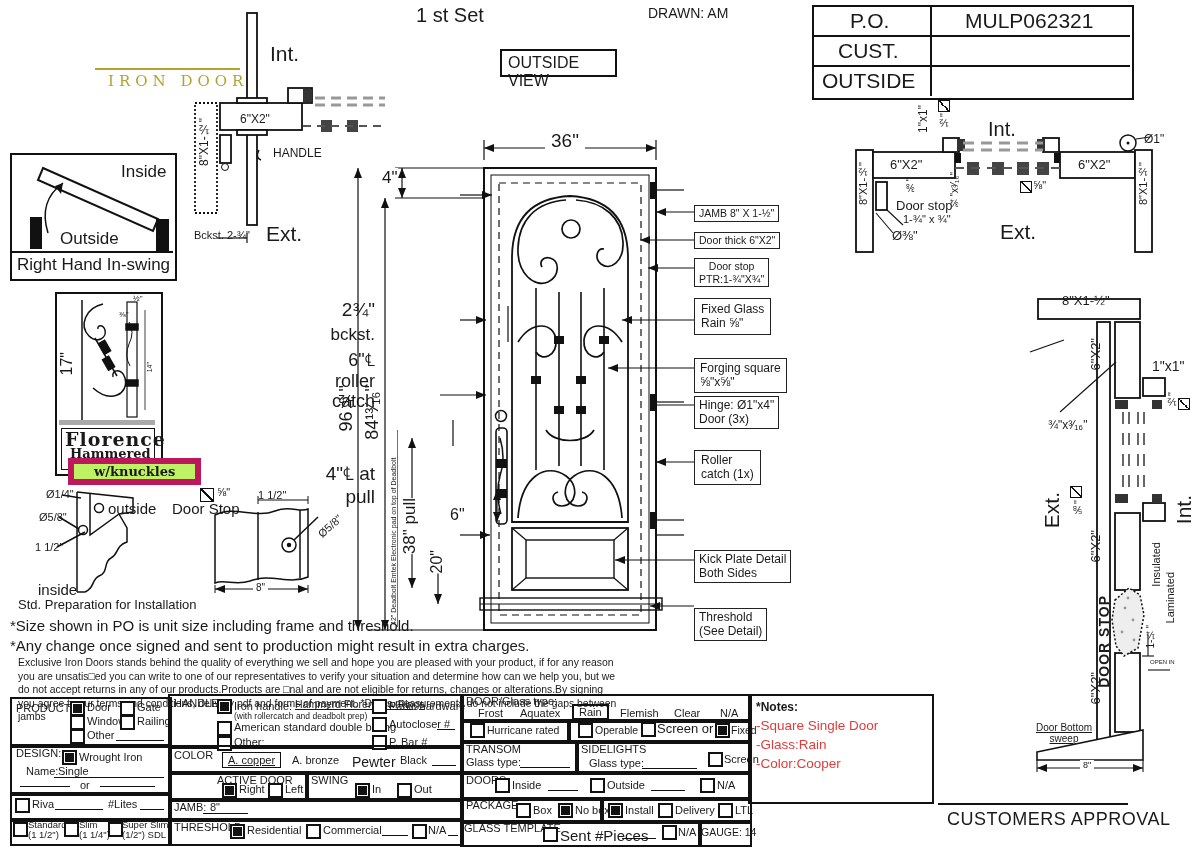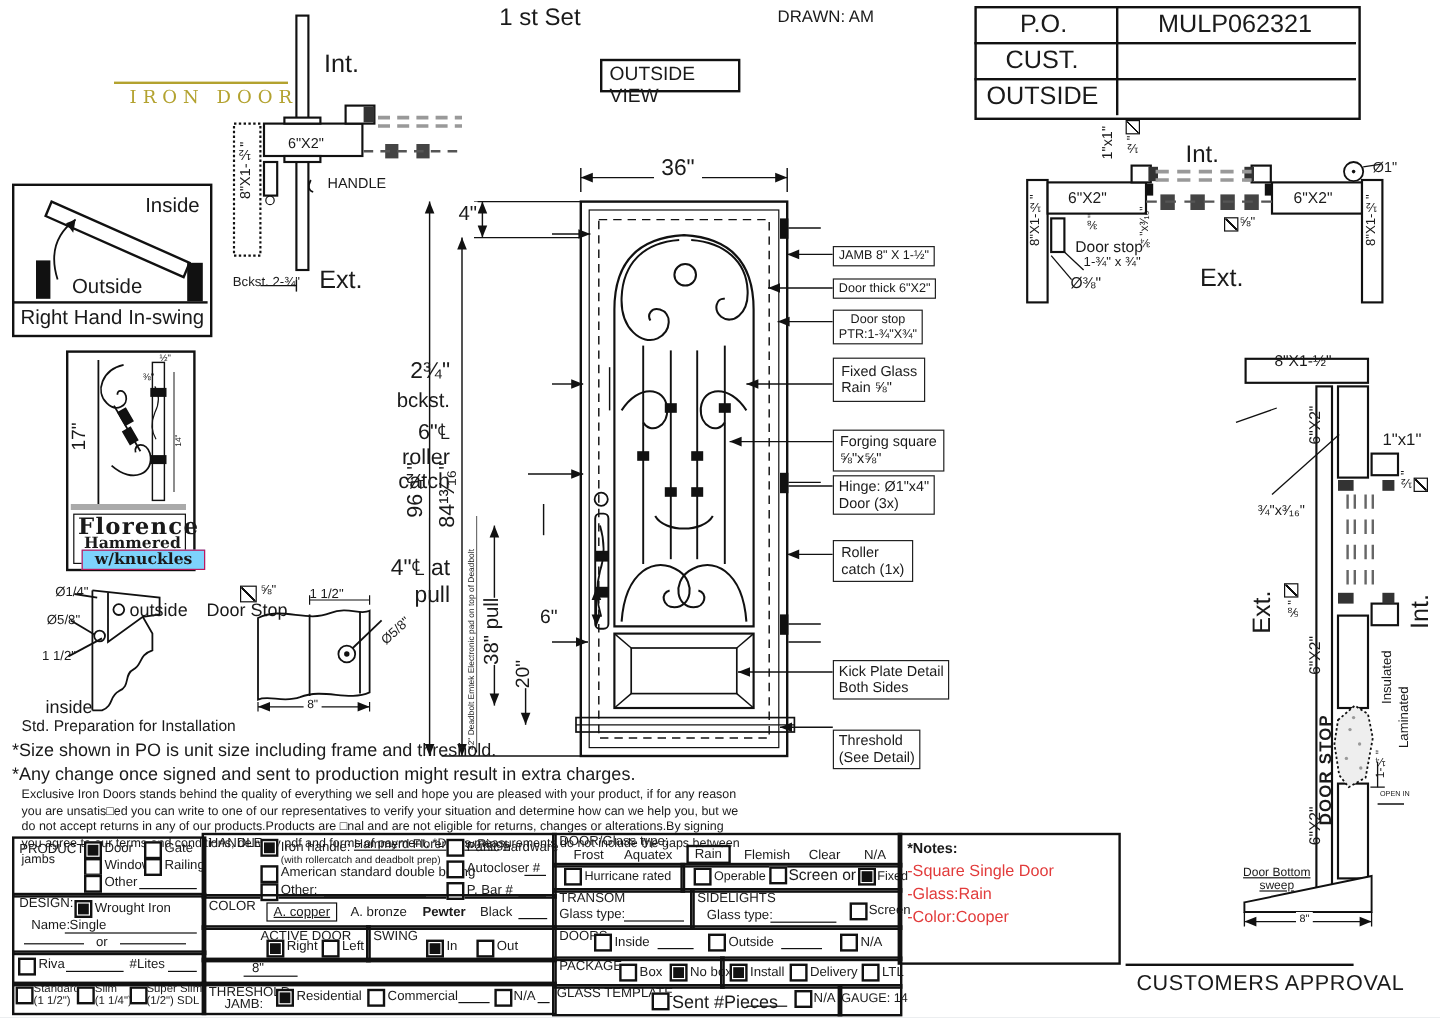--- a/index.html
+++ b/index.html
@@ -406,21 +406,21 @@
       </g>
       <rect x="4" y="128" width="96" height="5" fill="#aaa"></rect>
     </svg>
     <div class="lbl vt" style="left:58px;top:352px;font-size:16px;background:#fff;">17"</div>
     <div class="lbl" style="left:133px;top:294px;font-size:8px;">½"</div>
     <div class="lbl" style="left:119px;top:310px;font-size:8px;">⅜"</div>
     <div class="lbl vt" style="left:146px;top:362px;font-size:7px;">14"</div>
     <div class="bx1" style="left:61px;top:428px;width:92px;height:40px;"></div>
     <div class="lbl" style="left:65px;top:428px;font-family:'DejaVu Serif',serif;font-weight:bold;font-size:19px;letter-spacing:1px;">Florence</div>
     <div class="lbl" style="left:70px;top:446px;font-family:'DejaVu Serif',serif;font-weight:bold;font-size:13px;">Hammered</div>
-    <div class="lbl" style="left:68px;top:458px;font-family:'DejaVu Serif',serif;font-weight:bold;font-size:13px;border:1px solid #be185d;padding:0 10px;background:#7dd3fc;">w/knuckles</div>
+    <div class="lbl" style="left:68px;top:458px;font-family:'DejaVu Serif',serif;font-weight:bold;font-size:13px;border:6px solid #be185d;padding:0 20px;background:#bef264;">w/knuckles</div>
   </div>
 
   <div>
     <svg style="left:15px;top:480px;" width="180" height="125" viewBox="0 0 180 125">
       <g stroke="#111" fill="none" stroke-width="1.5">
         <path d="M62,12 L118,18 L118,32 L104,34"></path>
         <path d="M62,12 L62,112"></path>
         <path d="M75,14 L75,55 L104,34 L112,48 L112,62 C100,66 104,74 96,78 C88,82 94,92 84,96 C76,100 80,108 70,112 L62,112"></path>
         <circle cx="84" cy="28" r="4.5"></circle>
           <circle cx="68" cy="50" r="4.5"></circle>
@@ -538,39 +538,39 @@
     <div class="lbl" style="left:389px;top:718px;font-size:11px;">Autocloser #</div>
     <div class="ul" style="left:437px;top:718px;width:18px;height:11px;"></div>
     <span class="cb" style="left:372px;top:735px;"></span>
     <div class="lbl" style="left:389px;top:736px;font-size:11px;">P. Bar #</div>
     <div class="ul" style="left:432px;top:736px;width:23px;height:11px;"></div>
 
     <div class="bx" style="left:168px;top:745px;width:292px;height:26px;"></div>
     <div class="lbl" style="left:174px;top:749px;font-size:11px;">COLOR</div>
     <div class="lbl" style="left:222px;top:752px;font-size:11px;border:1.6px solid #111;padding:1px 5px;text-decoration:underline;">A. copper</div>
     <div class="lbl" style="left:292px;top:754px;font-size:11px;">A. bronze</div>
-    <div class="lbl" style="left:352px;top:754px;font-size:11px;font-weight:bold;">Pewter</div>
+    <div class="lbl" style="left:352px;top:754px;font-size:14px;">Pewter</div>
     <div class="lbl" style="left:400px;top:754px;font-size:11px;">Black</div>
     <div class="ul" style="left:432px;top:754px;width:24px;height:11px;"></div>
 
     <div class="bx" style="left:168px;top:771px;width:137px;height:27px;"></div>
     <div class="lbl" style="left:174px;top:774px;font-size:11px;margin-left:43px;">ACTIVE DOOR</div>
     <span class="cb filled" style="left:222px;top:783px;"></span>
     <div class="lbl" style="left:239px;top:783px;font-size:11px;">Right</div>
     <span class="cb" style="left:268px;top:783px;"></span>
     <div class="lbl" style="left:285px;top:783px;font-size:11px;">Left</div>
     <div class="bx" style="left:305px;top:771px;width:155px;height:27px;"></div>
     <div class="lbl" style="left:311px;top:774px;font-size:11px;">SWING</div>
     <span class="cb filled" style="left:355px;top:783px;"></span>
     <div class="lbl" style="left:372px;top:783px;font-size:11px;">In</div>
     <span class="cb" style="left:397px;top:783px;"></span>
     <div class="lbl" style="left:414px;top:783px;font-size:11px;">Out</div>
 
     <div class="bx" style="left:168px;top:798px;width:292px;height:20px;"></div>
-    <div class="lbl" style="left:174px;top:831px;font-size:11px;margin-left:13px;">JAMB:</div>
+    <div class="lbl" style="left:174px;top:801px;font-size:11px;">JAMB:</div>
     <div class="lbl" style="left:210px;top:801px;font-size:11px;">8"</div>
     <div class="ul" style="left:203px;top:802px;width:45px;height:11px;"></div>
 
     <div class="bx" style="left:168px;top:818px;width:292px;height:24px;"></div>
     <div class="lbl" style="left:174px;top:821px;font-size:11px;">THRESHOLD</div>
     <span class="cb filled" style="left:230px;top:824px;"></span>
     <div class="lbl" style="left:247px;top:824px;font-size:11px;">Residential</div>
     <span class="cb" style="left:306px;top:824px;"></span>
     <div class="lbl" style="left:323px;top:824px;font-size:11px;">Commercial</div>
     <div class="ul" style="left:382px;top:824px;width:26px;height:11px;"></div>

